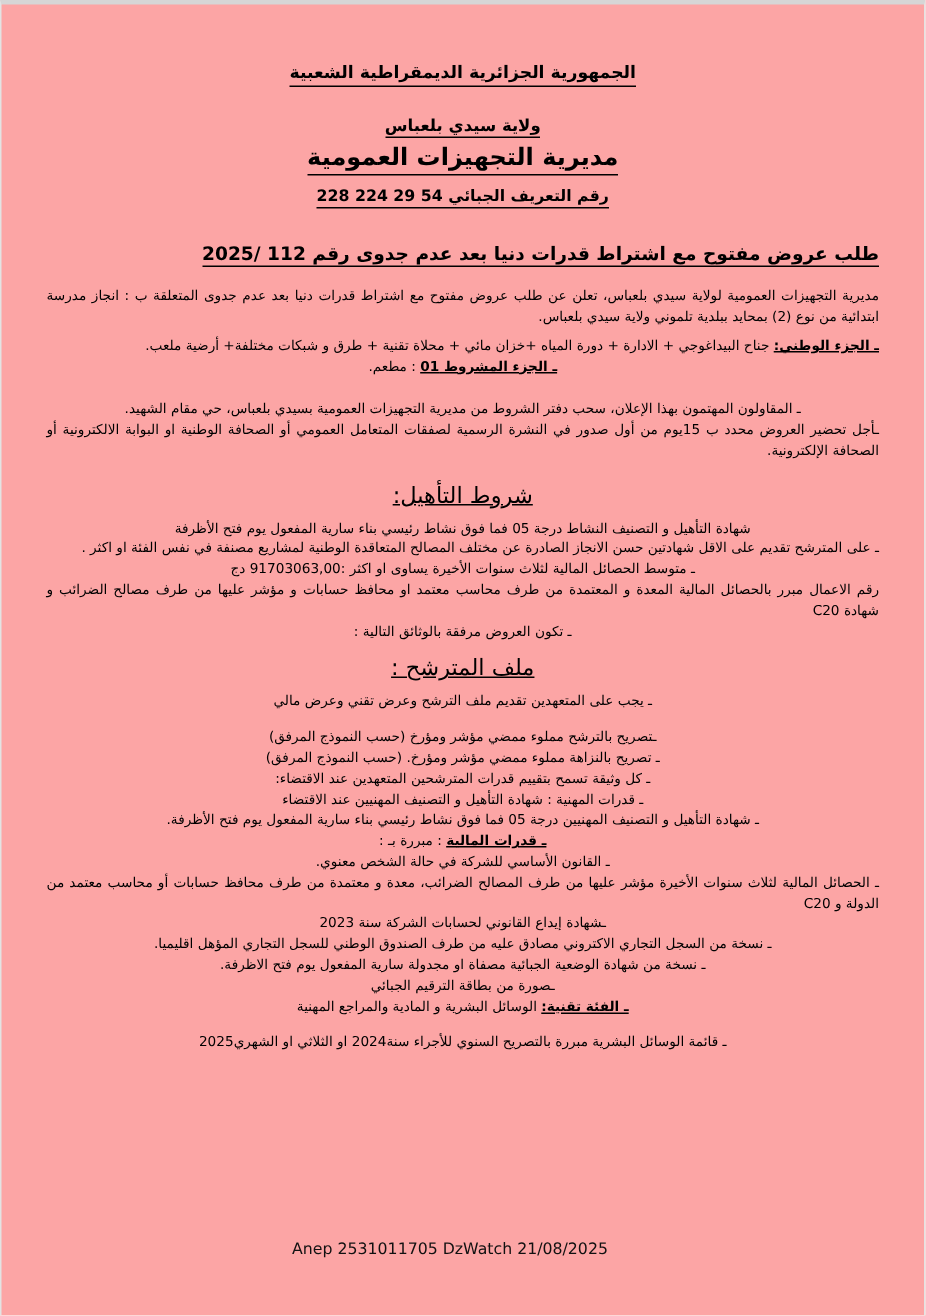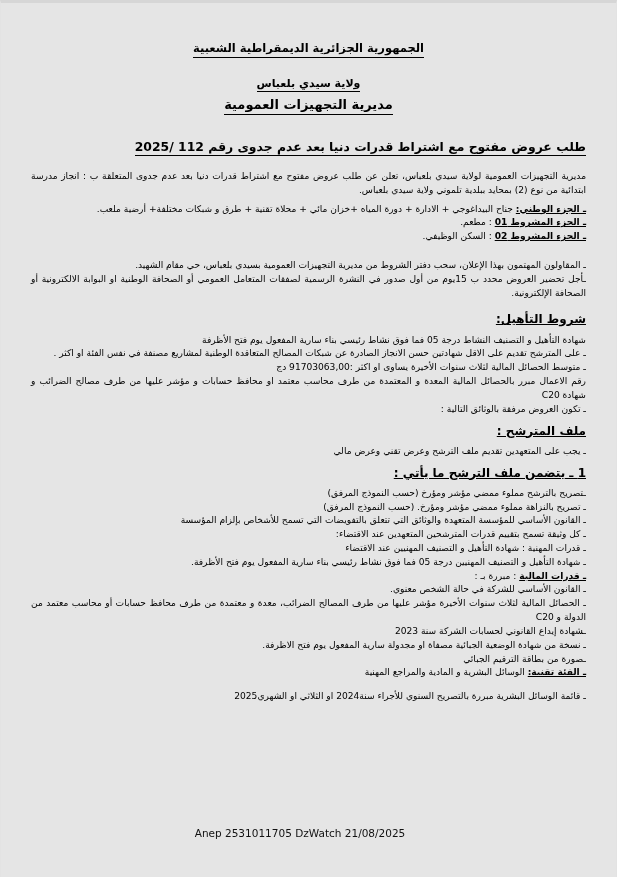--- a/index.html
+++ b/index.html
@@ -13,21 +13,21 @@
     height: 877px;
     font-family: "DejaVu Sans", "Liberation Sans", sans-serif;
     color: #000000;
     overflow: hidden;
     position: relative;
   }
   #page {
     width: 617px;
     height: 877px;
     box-sizing: border-box;
-    background: #e5e5e5;
+    background: #fca5a5;
     border-top: 3px solid #d6d6d6;
     border-left: 1px solid #e3e3e3;
     border-right: 1px solid #e3e3e3;
     padding: 34px 30px 10px 30px;
     box-sizing: border-box;
     position: relative;
   }
 
   
   .hdr {
@@ -37,21 +37,21 @@
   .hdr-line {
     display: inline-block;
     font-weight: bold;
     border-bottom: 1.4px solid #000;
     line-height: 1.35;
     padding-bottom: 0px;
     white-space: nowrap;
   }
   .hdr-republic { font-size: 11.5px; margin-bottom: 14px; }
   .hdr-wilaya   { font-size: 11px; margin-bottom: 2px; }
-  .hdr-dir      { font-size: 13px; letter-spacing: 1.1px; margin-bottom: 2px; }
+  .hdr-dir      { font-size: 16px; letter-spacing: 1.1px; margin-bottom: 2px; }
   .hdr-nif      { font-size: 10.5px; margin-bottom: 0px; }
 
   .title-wrap {
     margin-top: 19px;
     margin-bottom: 14px;
     direction: rtl;
   }
   .doc-title {
     display: inline-block;
     font-size: 12.4px;
@@ -66,30 +66,30 @@
     direction: rtl;
     text-align: right;
     font-size: 9.1px;
     line-height: 1.52;
   }
   p.tx {
     margin: 0;
     padding: 0;
   }
   .just { text-align: justify; text-justify: inter-word; }
-  .ctr  { }
+  .ctr  { text-align: center; }
   .bold { font-weight: bold; }
   .u    { text-decoration: underline; }
   .gap-s { height: 5px; }
   .gap-m { height: 10px; }
   .gap-l { height: 15px; }
   .sec-head {
-    font-weight: bold;
+    font-weight: normal;
     text-decoration: underline;
-    font-size: 12px;
+    font-size: 15px;
   }
   .indent-r { padding-right: 14px; }
 
   
   .footer {
     position: absolute;
     left: 0;
     right: 17px;
     bottom: 38px;
     text-align: center;
@@ -101,87 +101,84 @@
 </style>
 </head>
 <body>
 
 <div id="page">
 
   <div class="hdr">
     <div class="hdr-line hdr-republic">الجمهورية الجزائرية الديمقراطية الشعبية</div>
     <div><span class="hdr-line hdr-wilaya">ولاية سيدي بلعباس</span></div>
     <div><span class="hdr-line hdr-dir">مديرية التجهيزات العمومية</span></div>
+    <div><span class="hdr-line hdr-nif">رقم التعريف الجبائي  54 29 224 228</span></div>
   </div>
 
   <div class="title-wrap">
     <span class="doc-title">طلب عروض مفتوح مع اشتراط قدرات دنيا بعد عدم جدوى  رقم  112 /2025</span>
   </div>
 
   <div class="body">
 
     <p class="tx just">مديرية التجهيزات العمومية لولاية سيدي بلعباس، تعلن عن طلب عروض مفتوح مع اشتراط قدرات دنيا بعد عدم جدوى المتعلقة ب :  انجاز مدرسة  ابتدائية من نوع (2) بمحايد ببلدية تلموني ولاية سيدي بلعباس.</p>
 
     <div class="gap-s"></div>
 
     <p class="tx just">
       <span class="bold u">ـ الجزء الوطني:</span><span> جناح البيداغوجي + الادارة + دورة المياه +خزان مائي + محلاة تقنية  +  طرق و شبكات مختلفة+ أرضية ملعب.</span>
     </p>
     <p class="tx ctr">
       <span class="bold u">ـ الجزء المشروط 01</span><span> : مطعم.</span>
     </p>
-    <p class="tx ctr">
-      <span class="bold u">ـ الجزء المشروط 02</span><span> : السكن الوظيفي.</span>
-    </p>
 
     <div class="gap-l"></div>
 
     <p class="tx ctr">ـ المقاولون المهتمون بهذا الإعلان، سحب دفتر الشروط من مديرية التجهيزات العمومية بسيدي بلعباس، حي مقام الشهيد.</p>
     <p class="tx just">ـأجل تحضير العروض محدد ب 15يوم من أول صدور في النشرة الرسمية لصفقات المتعامل العمومي أو الصحافة الوطنية او البوابة الالكترونية أو الصحافة الإلكترونية.</p>
 
     <div class="gap-m"></div>
 
     <p class="tx ctr sec-head">شروط التأهيل:</p>
 
     <div class="gap-s"></div>
 
     <p class="tx ctr">شهادة التأهيل و التصنيف النشاط درجة  05   فما فوق نشاط رئيسي بناء سارية المفعول يوم فتح الأظرفة</p>
-    <p class="tx just indent-r">ـ على المترشح تقديم على الاقل شهادتين  حسن الانجاز الصادرة عن  شبكات المصالح المتعاقدة الوطنية  لمشاريع مصنفة في نفس الفئة او اكثر .</p>
+    <p class="tx just indent-r">ـ على المترشح تقديم على الاقل شهادتين  حسن الانجاز الصادرة عن  مختلف المصالح المتعاقدة الوطنية  لمشاريع مصنفة في نفس الفئة او اكثر .</p>
     <p class="tx ctr">ـ متوسط الحصائل المالية لثلاث سنوات الأخيرة يساوى او اكثر :91703063,00 دج</p>
     <p class="tx just">رقم الاعمال مبرر بالحصائل المالية المعدة و المعتمدة من طرف محاسب معتمد او محافظ حسابات و مؤشر عليها من طرف مصالح الضرائب و شهادة  C20</p>
     <p class="tx ctr">ـ تكون العروض مرفقة بالوثائق التالية :</p>
 
     <div class="gap-s"></div>
 
     <p class="tx ctr sec-head">ملف المترشح :</p>
 
     <div class="gap-s"></div>
 
     <p class="tx ctr">ـ يجب على المتعهدين تقديم ملف الترشح وعرض تقني وعرض مالي</p>
 
     <div class="gap-s"></div>
 
-    <p class="tx ctr sec-head">1 ـ يتضمن ملف الترشح ما يأتي :</p>
 
     <div class="gap-s"></div>
 
     <p class="tx ctr">ـتصريح بالترشح مملوء ممضي مؤشر ومؤرخ (حسب النموذج المرفق)</p>
     <p class="tx ctr">ـ تصريح بالنزاهة مملوء ممضي مؤشر ومؤرخ. (حسب النموذج المرفق)</p>
-    <p class="tx just">ـ القانون الأساسي للمؤسسة المتعهدة والوثائق التي تتعلق بالتفويضات التي تسمح للأشخاص بإلزام المؤسسة</p>
     <p class="tx ctr">ـ كل وثيقة تسمح بتقييم قدرات المترشحين المتعهدين عند الاقتضاء:</p>
     <p class="tx ctr">ـ قدرات المهنية : شهادة التأهيل و التصنيف المهنيين عند الاقتضاء</p>
     <p class="tx ctr">ـ شهادة التأهيل و التصنيف المهنيين درجة 05 فما فوق نشاط رئيسي بناء سارية المفعول يوم فتح الأظرفة.</p>
     <p class="tx ctr">
       <span class="bold u">ـ  قدرات المالية</span><span> : مبررة بـ :</span>
     </p>
 
     <p class="tx ctr">ـ القانون الأساسي للشركة في حالة الشخص معنوي.</p>
 
     <p class="tx just">ـ الحصائل المالية لثلاث سنوات الأخيرة مؤشر عليها من طرف المصالح الضرائب، معدة و معتمدة من طرف محافظ حسابات أو محاسب معتمد من الدولة  و  C20</p>
     <p class="tx ctr">ـشهادة إيداع القانوني لحسابات الشركة سنة 2023</p>
+    <p class="tx ctr">ـ نسخة من السجل التجاري الاكتروني مصادق عليه من طرف الصندوق الوطني للسجل التجاري المؤهل اقليميا.</p>
     <p class="tx ctr">ـ نسخة من  شهادة الوضعية الجبائية مصفاة او مجدولة سارية المفعول يوم فتح الاظرفة.</p>
     <p class="tx ctr">ـصورة من بطاقة الترقيم الجبائي</p>
 
     <p class="tx ctr">
       <span class="bold u">ـ  الفئة تقنية:</span><span> الوسائل البشرية و المادية والمراجع المهنية</span>
     </p>
 
     <div class="gap-m"></div>
 
     <p class="tx ctr">ـ قائمة الوسائل البشرية مبررة بالتصريح السنوي للأجراء سنة2024  او الثلاثي او الشهري2025</p>

